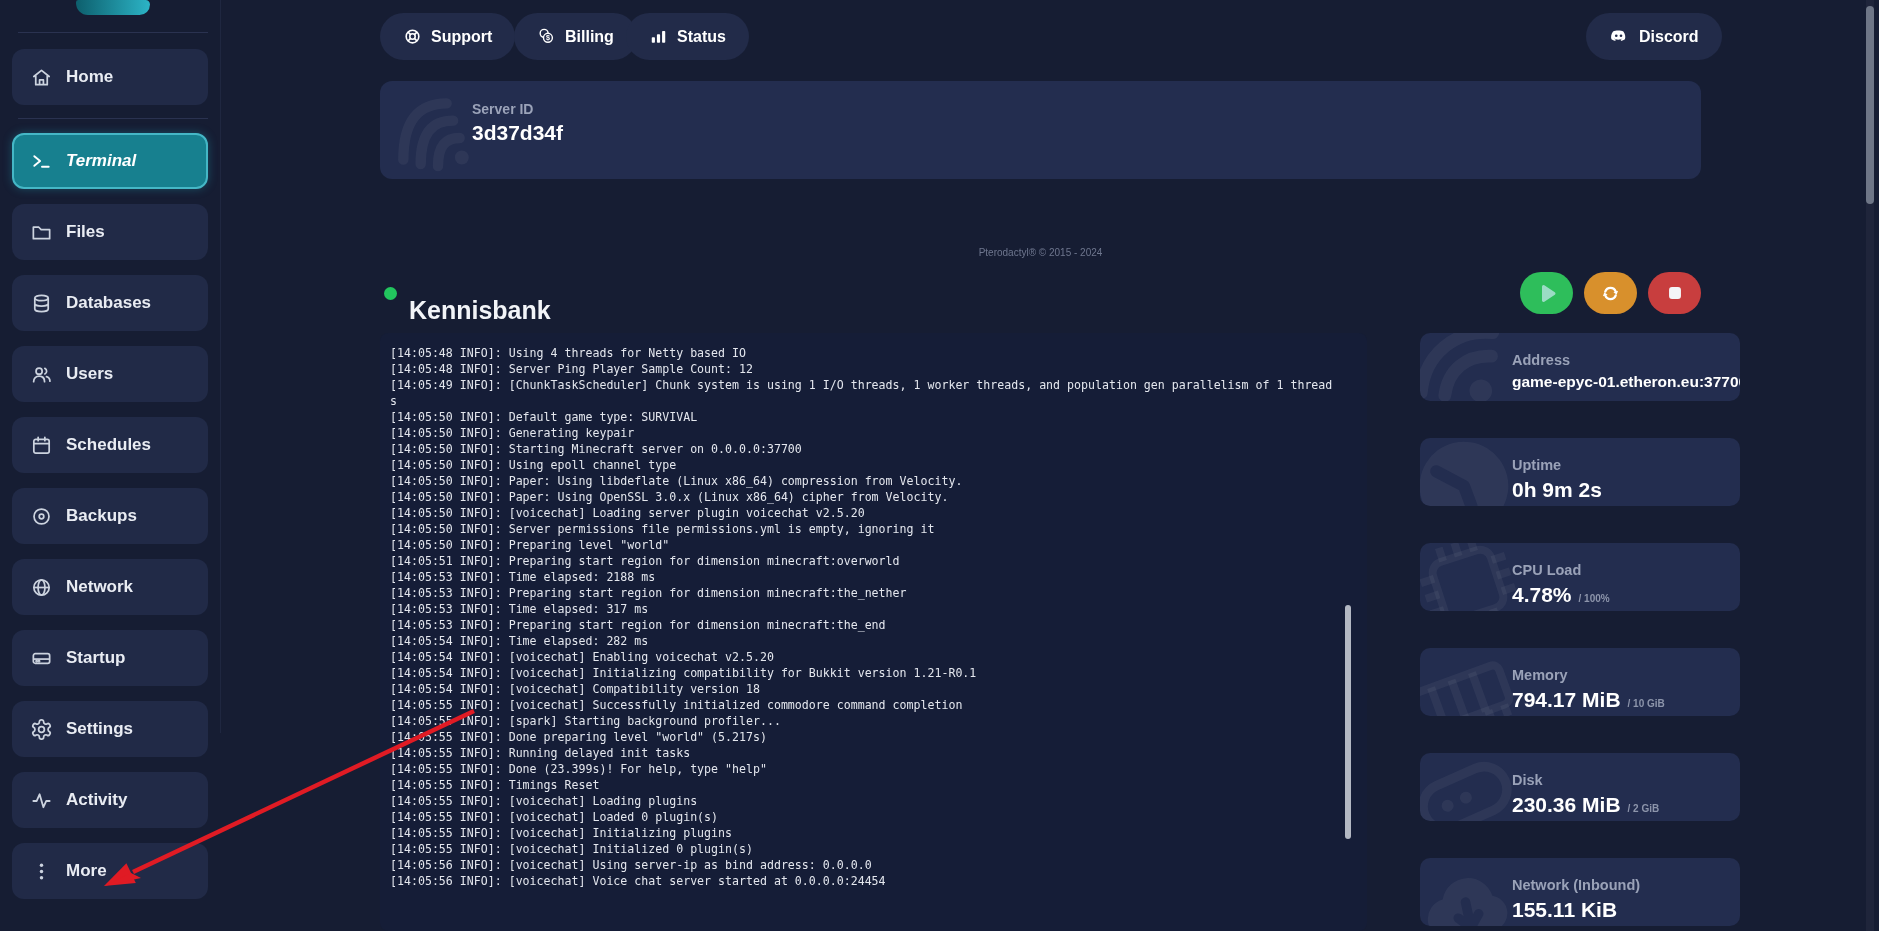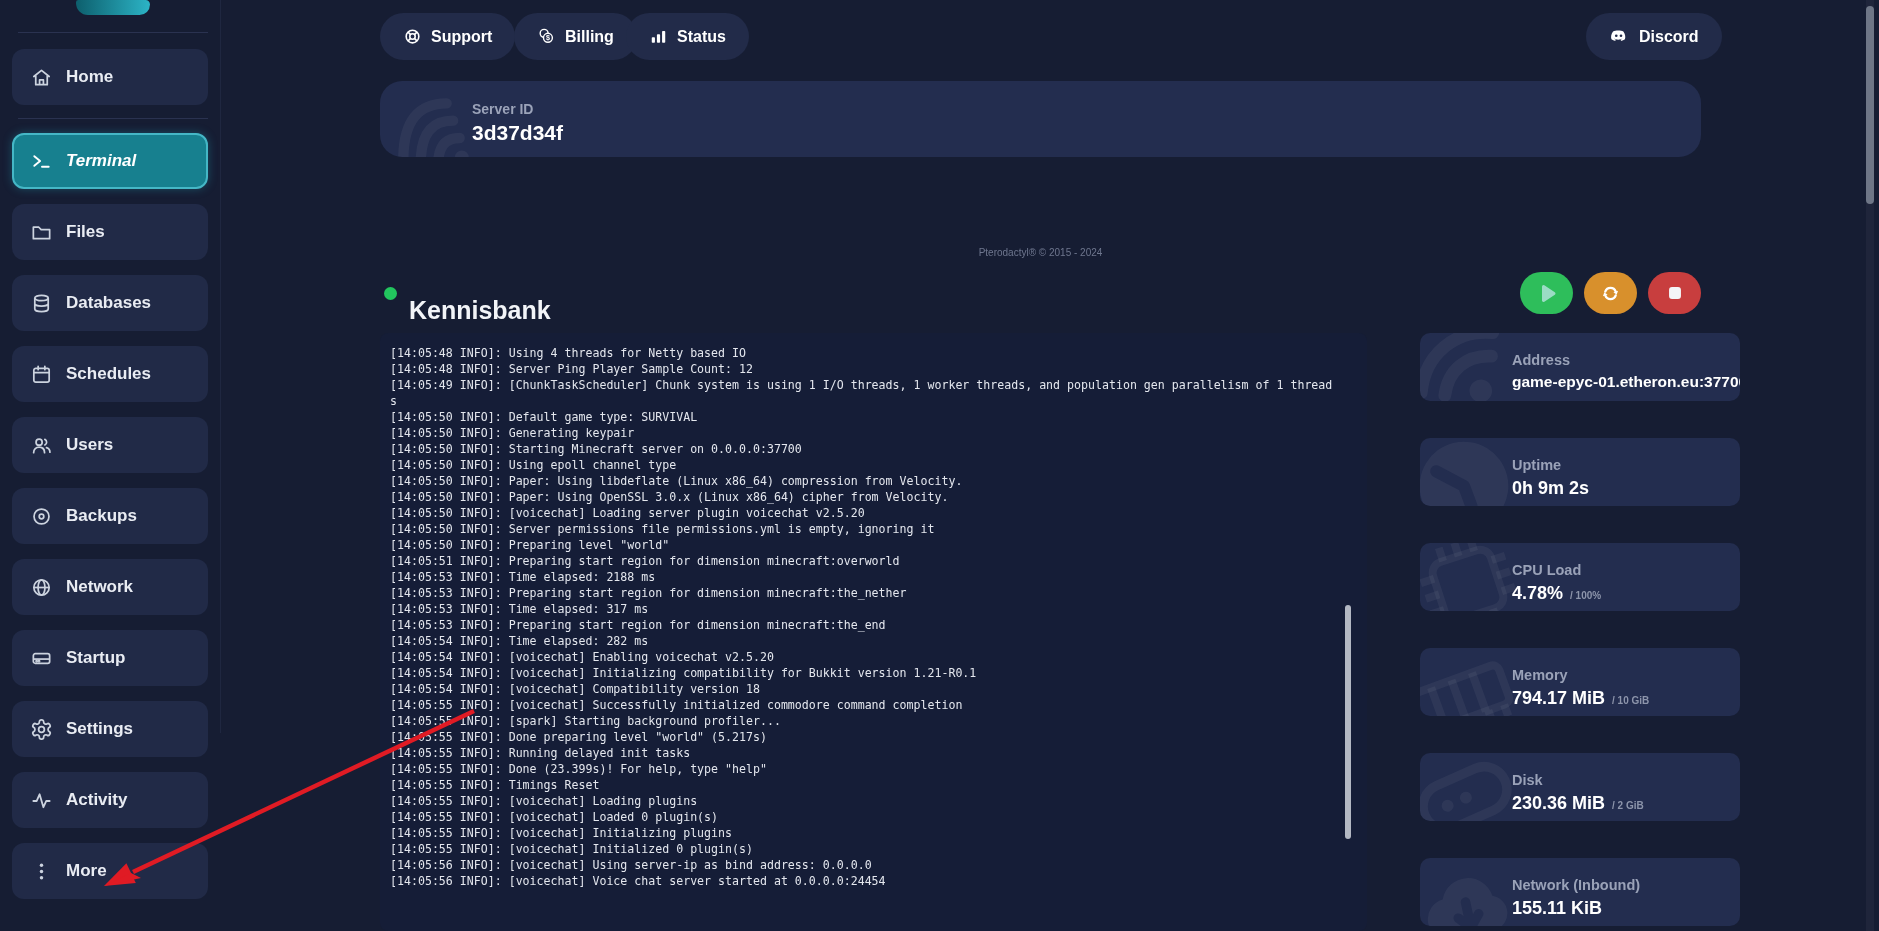--- a/index.html
+++ b/index.html
@@ -17,22 +17,22 @@
   .side-item .icon{width:23px;height:23px;display:flex;color:#ccd3df;flex:0 0 auto;}
   .side-item.home{position:absolute;left:0;top:49px;}
   .side-item.active{background:#17808f;border:2px solid #45b7c6;padding-left:16px;color:#fff;
                     box-shadow:0 0 10px rgba(38,170,190,.35);font-style:italic;}
   .side-item.active .icon{color:#fff;}
   
   .top-btn{position:absolute;top:13px;height:47px;border-radius:24px;background:#222b49;
            display:flex;align-items:center;gap:9px;padding:0 23px;font-size:16px;font-weight:600;
            color:#fff;cursor:pointer;box-sizing:border-box;}
   
-  .idcard{position:absolute;left:380px;top:81px;width:1321px;height:76px;background:#232d4f;
-          border-radius:22px;overflow:hidden;}
+  .idcard{position:absolute;left:380px;top:81px;width:1321px;height:98px;background:#232d4f;
+          border-radius:12px;overflow:hidden;}
   .idcard .deco{position:absolute;left:6px;top:-8px;}
   .idcard-label{position:absolute;left:92px;top:20px;font-size:14px;font-weight:700;color:#9ba3b9;}
   .idcard-value{position:absolute;left:92px;top:40px;font-size:21px;font-weight:700;color:#fff;}
   .footer{position:absolute;left:380px;top:247px;width:1321px;text-align:center;
           font-size:10px;color:#6e768e;}
   
   .status-dot{position:absolute;left:384px;top:287px;width:13px;height:13px;border-radius:50%;
               background:#22c55e;}
   .server-title{position:absolute;left:409px;top:276px;font-size:25px;font-weight:700;color:#f2f4f8;margin-top:20px;}
   .pwr{position:absolute;top:272px;width:53px;height:42px;border-radius:21px;display:flex;
@@ -46,21 +46,21 @@
            font-family:"DejaVu Sans Mono",monospace;font-size:11.6px;line-height:16px;color:#e4e7ee;}
   .console-line{white-space:pre;}
   .console-scrollbar{position:absolute;left:1345px;top:605px;width:6px;height:234px;
                      background:#b3b8c3;border-radius:3px;}
   
   .stat{position:absolute;left:1420px;width:320px;height:68px;background:#232d4f;border-radius:10px;
         overflow:hidden;}
   .stat .deco{position:absolute;left:-8px;top:-14px;transform:rotate(-18deg);}
   .stat-label{position:absolute;left:92px;top:19px;font-size:14.5px;font-weight:700;color:#9aa2b8;}
   .stat-valrow{position:absolute;left:92px;top:40px;white-space:nowrap;}
-  .stat-value{font-size:18px;font-weight:700;color:#fff;}
+  .stat-value{font-size:21px;font-weight:700;color:#fff;}
   .stat-value.small{font-size:15.5px;}
   .stat-suffix{font-size:10px;font-weight:700;color:#8d95ab;margin-left:7px;}
   
   .page-scroll-track{position:absolute;left:1866px;top:0;width:8px;height:931px;
                      background:rgba(255,255,255,.04);}
   .page-scroll-thumb{position:absolute;left:1866px;top:6px;width:8px;height:198px;background:#6e7687;
                      border-radius:4px;}
   .arrow-overlay{position:absolute;left:0;top:0;width:1879px;height:931px;pointer-events:none;z-index:60;}
   svg{display:block;}
 </style>
@@ -105,34 +105,34 @@
           <svg viewBox="0 0 24 24" width="23" height="23" fill="none" stroke="currentColor" stroke-width="1.8">
               <ellipse cx="12" cy="6.3" rx="7" ry="2.8"></ellipse>
               <path d="M5 6.3 V17.7 A7 2.8 0 0 0 19 17.7 V6.3 M5 12 A7 2.8 0 0 0 19 12"></path>
             </svg>
         </span>
         <span>Databases</span>
       </div>
       <div class="side-item">
         <span class="icon">
           <svg viewBox="0 0 24 24" width="23" height="23" fill="none" stroke="currentColor" stroke-width="1.8" stroke-linecap="round">
+              <circle cx="9.5" cy="8.5" r="3.2"></circle>
+              <path d="M3.8 19.5 C3.8 15.8 6.3 13.8 9.5 13.8 C12.7 13.8 15.2 15.8 15.2 19.5 M15.5 5.6 A3.2 3.2 0 0 1 15.5 11.4 M17.2 14.2 C19.5 14.8 20.8 16.6 20.8 19"></path>
+            </svg>
+        </span>
+        <span>Users</span>
+      </div>
+      <div class="side-item">
+        <span class="icon">
+          <svg viewBox="0 0 24 24" width="23" height="23" fill="none" stroke="currentColor" stroke-width="1.8" stroke-linecap="round">
               <rect x="4" y="5.5" width="16" height="14.5" rx="2"></rect>
               <path d="M4 10 H20 M8.5 3.5 V7 M15.5 3.5 V7"></path>
             </svg>
         </span>
         <span>Schedules</span>
-      </div>
-      <div class="side-item">
-        <span class="icon">
-          <svg viewBox="0 0 24 24" width="23" height="23" fill="none" stroke="currentColor" stroke-width="1.8" stroke-linecap="round">
-              <circle cx="9.5" cy="8.5" r="3.2"></circle>
-              <path d="M3.8 19.5 C3.8 15.8 6.3 13.8 9.5 13.8 C12.7 13.8 15.2 15.8 15.2 19.5 M15.5 5.6 A3.2 3.2 0 0 1 15.5 11.4 M17.2 14.2 C19.5 14.8 20.8 16.6 20.8 19"></path>
-            </svg>
-        </span>
-        <span>Users</span>
       </div>
       <div class="side-item">
         <span class="icon">
           <svg viewBox="0 0 24 24" width="23" height="23" fill="none" stroke="currentColor" stroke-width="1.8">
               <circle cx="12" cy="12" r="7.8"></circle>
               <circle cx="12" cy="12" r="2.4"></circle>
             </svg>
         </span>
         <span>Backups</span>
       </div>

